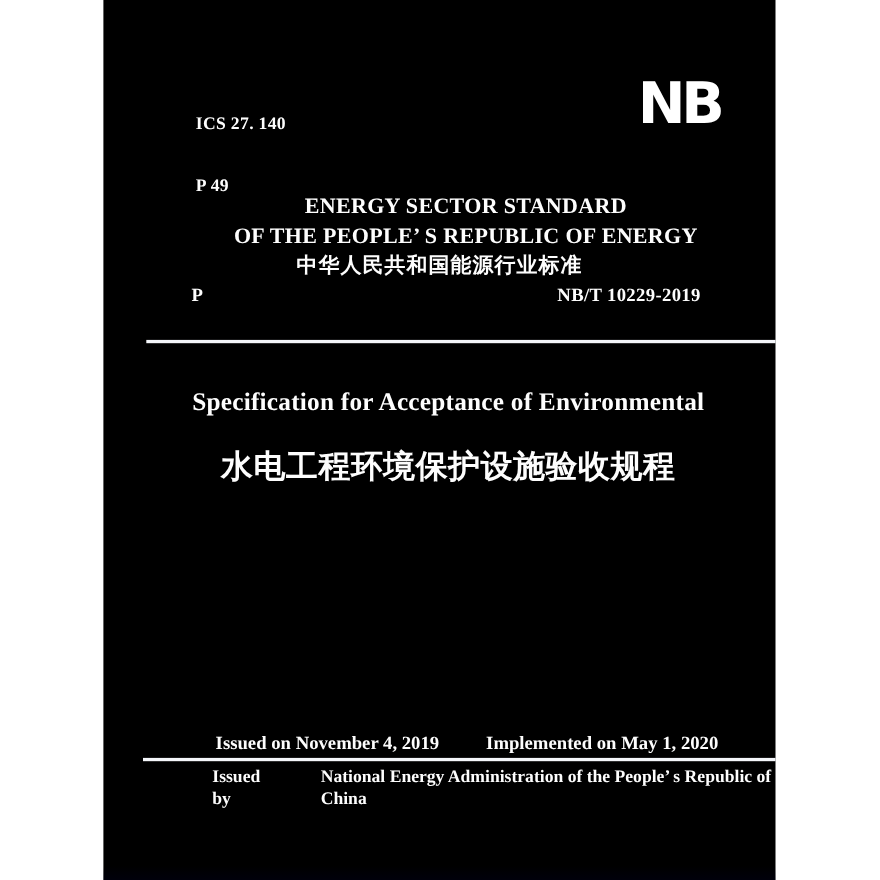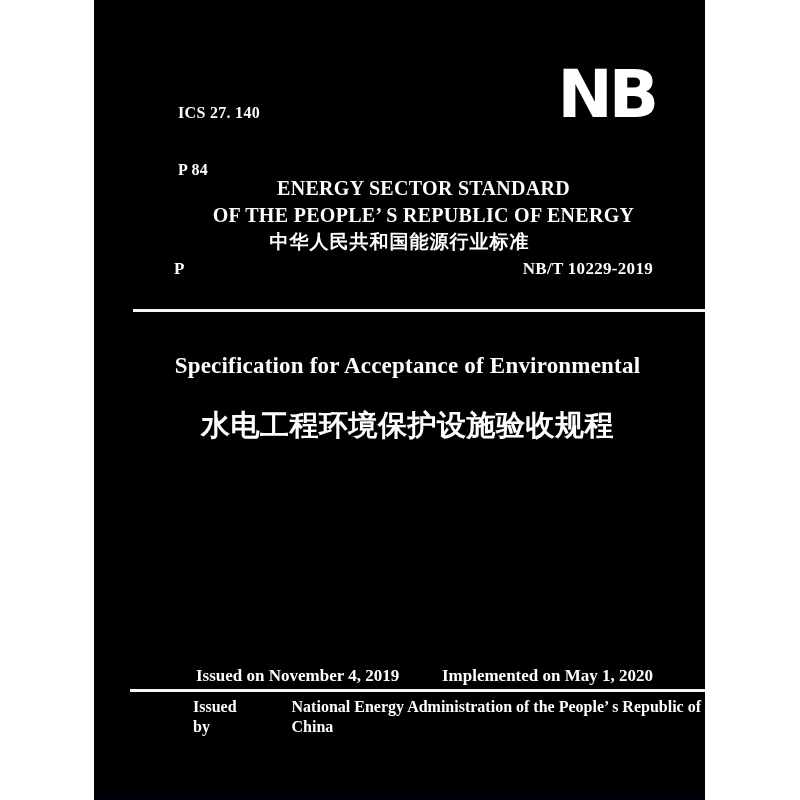--- a/index.html
+++ b/index.html
@@ -41,21 +41,21 @@
     font-weight: bold;
     line-height: 19px;
     letter-spacing: 0.3px;
     white-space: pre-line;
   }
   .nb-logo {
     top: 56px;
     right: 50px;
     font-family: "DejaVu Sans", sans-serif;
     font-weight: bold;
-    font-size: 66px;
+    font-size: 52px;
     line-height: 78px;
     letter-spacing: -4px;
     color: #ffffff;
   }
   .header-block {
     left: 0;
     right: 0;
     top: 175px;
     text-align: center;
   }
@@ -75,21 +75,21 @@
   .designation-row {
     left: 0;
     right: 0;
     top: 256px;
     height: 26px;
     font-size: 17px;
     font-weight: bold;
     line-height: 26px;
   }
   .designation-left  { position: absolute; left: 80px; }
-  .designation-right { position: absolute; right: 52px; letter-spacing: 0.3px; }
+  .designation-right { position: absolute; right: 68px; letter-spacing: 0.3px; }
 
   .rule {
     background: #f4f6fa;
     height: 3px;
   }
   .rule-top    { left: 39px; right: 0; top: 309px; }
   .rule-bottom { left: 36px; right: 0; top: 689px; height: 2.5px; }
 
   .title-block {
     left: 0;
@@ -135,21 +135,21 @@
 </style>
 </head>
 <body>
 
 <div class="stage">
   <div class="cover">
 
     <div class="abs ics-block">
       <span>ICS 27. 140</span>
       <br>
-      <span>P 84</span>
+      <span>P 49</span>
     </div>
 
     <div class="abs nb-logo">NB</div>
 
     <div class="abs header-block">
       <div class="header-en">ENERGY SECTOR STANDARD</div>
       <div class="header-en">OF THE PEOPLE’ S REPUBLIC OF ENERGY</div>
       <div class="header-cn">中华人民共和国能源行业标准</div>
     </div>
 

